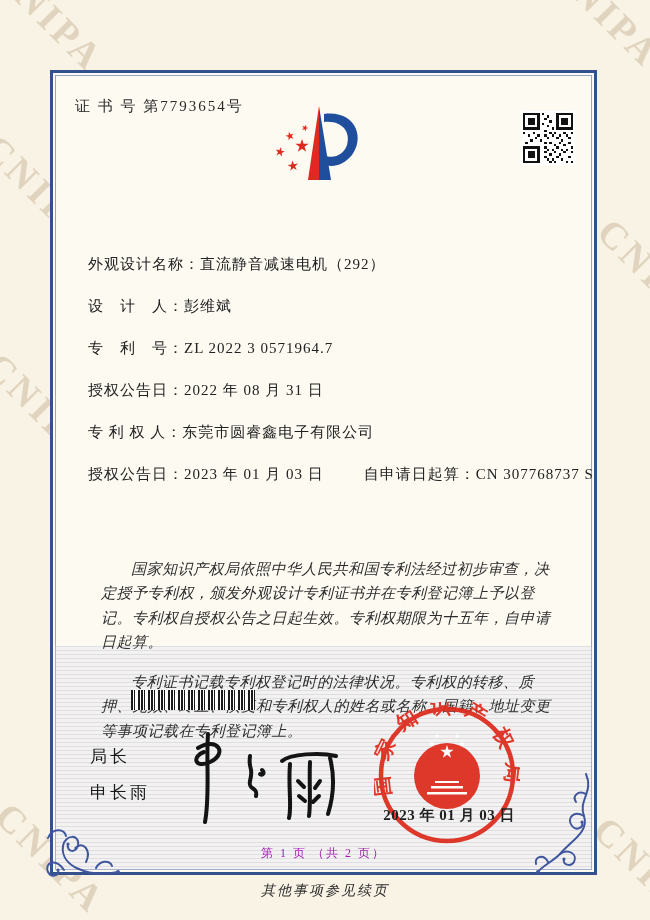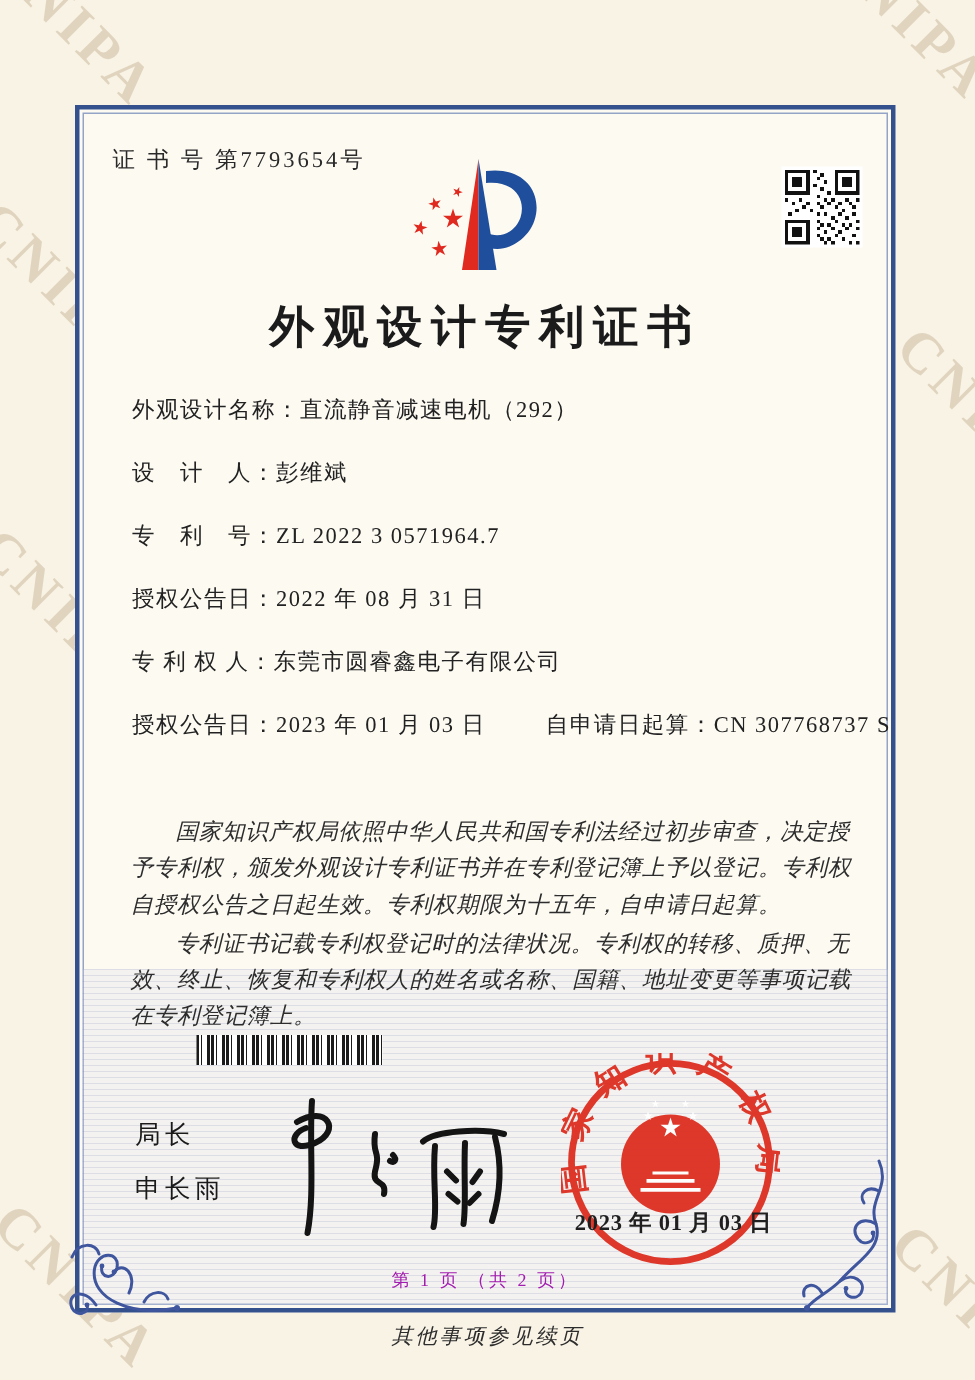--- a/index.html
+++ b/index.html
@@ -27,29 +27,29 @@
     background-color:rgba(214,218,236,0.25);
     background-image:repeating-linear-gradient(180deg, rgba(122,132,178,0.18) 0px, rgba(122,132,178,0.18) 1px, rgba(255,255,255,0) 1px, rgba(255,255,255,0) 4px);
   }
   .cert-number{position:absolute; left:75px; top:97px; font-size:15px; letter-spacing:2px; color:#2a2a2a;}
   .logo{position:absolute; left:272px; top:100px;}
   .qr{position:absolute; left:521px; top:111px; background:#fff; padding:2px;}
   .title{
     position:absolute; left:50px; top:198px; width:547px; text-align:center;
     font-size:30px; font-weight:bold; letter-spacing:6px; color:#1b1b1b;
   }
-  .fields{position:absolute; left:88px; top:262px; width:486px; font-size:15px; color:#222; letter-spacing:1px;}
+  .fields{position:absolute; left:88px; top:252px; width:486px; font-size:15px; color:#222; letter-spacing:1px;}
   .field-row{margin-bottom:17px; line-height:25px; white-space:nowrap;}
   .field-row.double{display:flex;}
   .pair2{margin-left:40px;}
   .paras{
     position:absolute; left:85px; top:541px; width:492px;
     font-size:15px; line-height:1.62; font-style:italic; color:#2d2d2d;
   }
-  .paras p{margin:2px; text-indent:2em; letter-spacing:0.5px;font-style:italic;}
+  .paras p{margin:16px; text-indent:2em; letter-spacing:0.5px;font-style:italic;}
   .barcode{
     position:absolute; left:131px; top:690px; width:124px; height:20px;
     background:repeating-linear-gradient(90deg,#1a1a1a 0 2px,#fff 2px 3px,#1a1a1a 3px 4px,#fff 4px 7px,#1a1a1a 7px 9px,#fff 9px 10px);
   }
   .sig-title,.sig-name{
     position:absolute; left:90px; font-family:"Liberation Sans","DejaVu Sans",sans-serif;
     font-size:17px; letter-spacing:3px; color:#1a1a1a;
   }
   .sig-title{top:745px;}
   .sig-name{top:781px;}
@@ -175,21 +175,20 @@
         <rect x="12" y="19" width="1" height="1"></rect>
         <rect x="14" y="18" width="1" height="1"></rect>
       <rect x="16" y="19" width="1" height="1"></rect>
         <rect x="18" y="20" width="1" height="1"></rect>
         <rect x="11" y="20" width="1" height="1"></rect>
       <rect x="13" y="20" width="1" height="1"></rect>
         <rect x="20" y="20" width="1" height="1"></rect>
     </g>
   </svg>
 
-  <div class="title">外观设计专利证书</div>
 
   <div class="fields">
     <div class="field-row">
       <span>外观设计名称：</span><span>直流静音减速电机（292）</span>
     </div>
     <div class="field-row">
       <span>设　计　人：</span><span>彭维斌</span>
     </div>
     <div class="field-row">
       <span>专　利　号：</span><span>ZL 2022 3 0571964.7</span>

